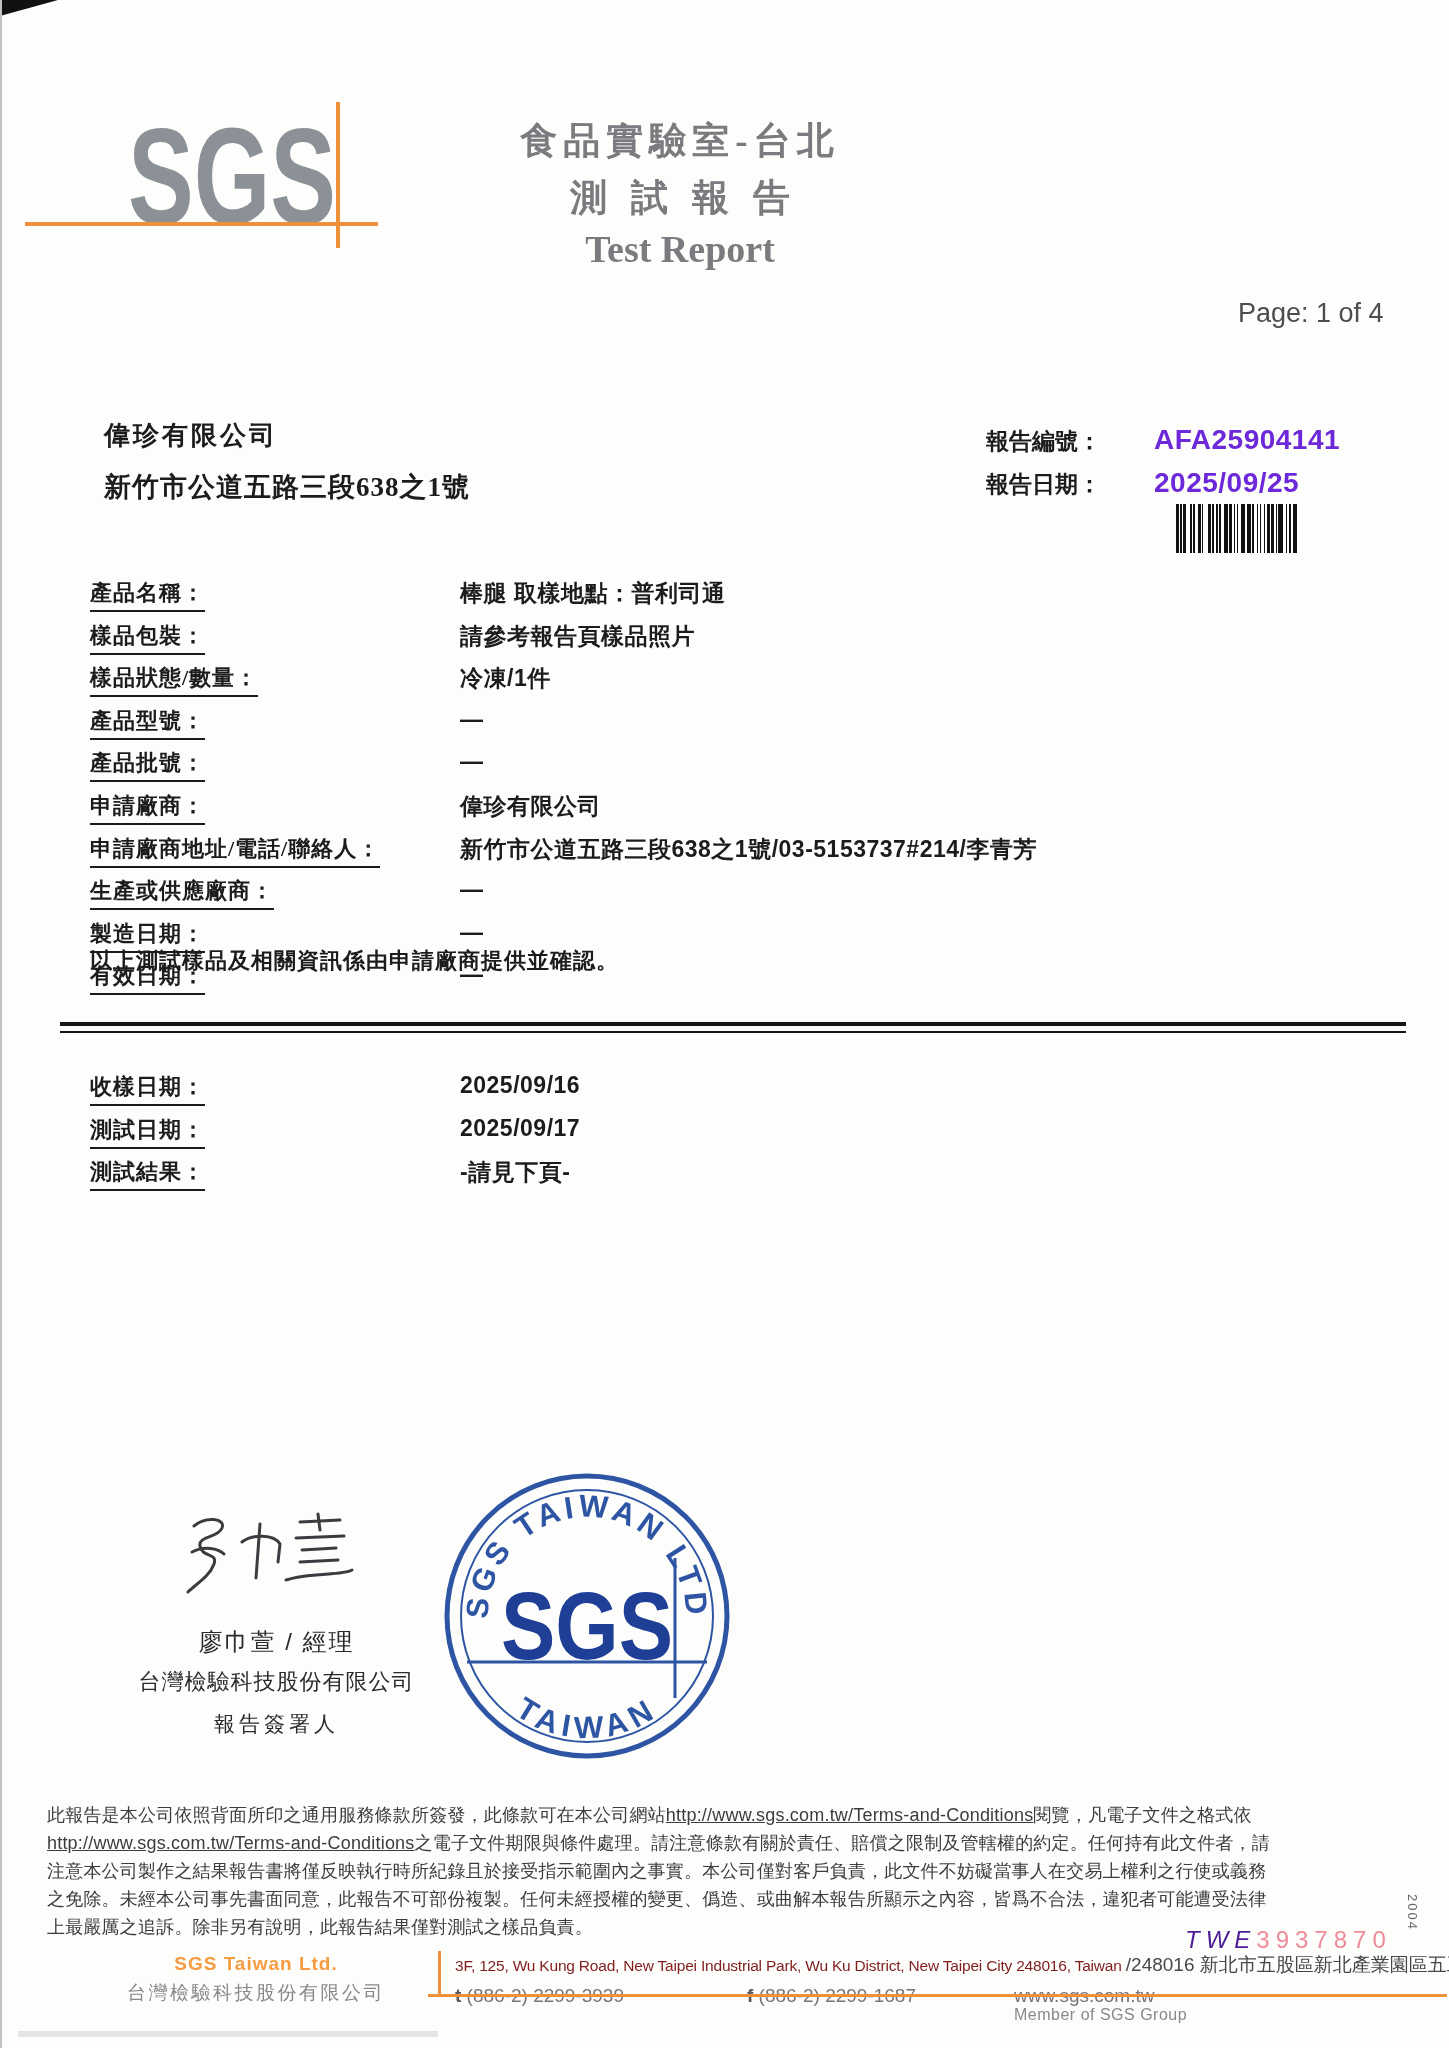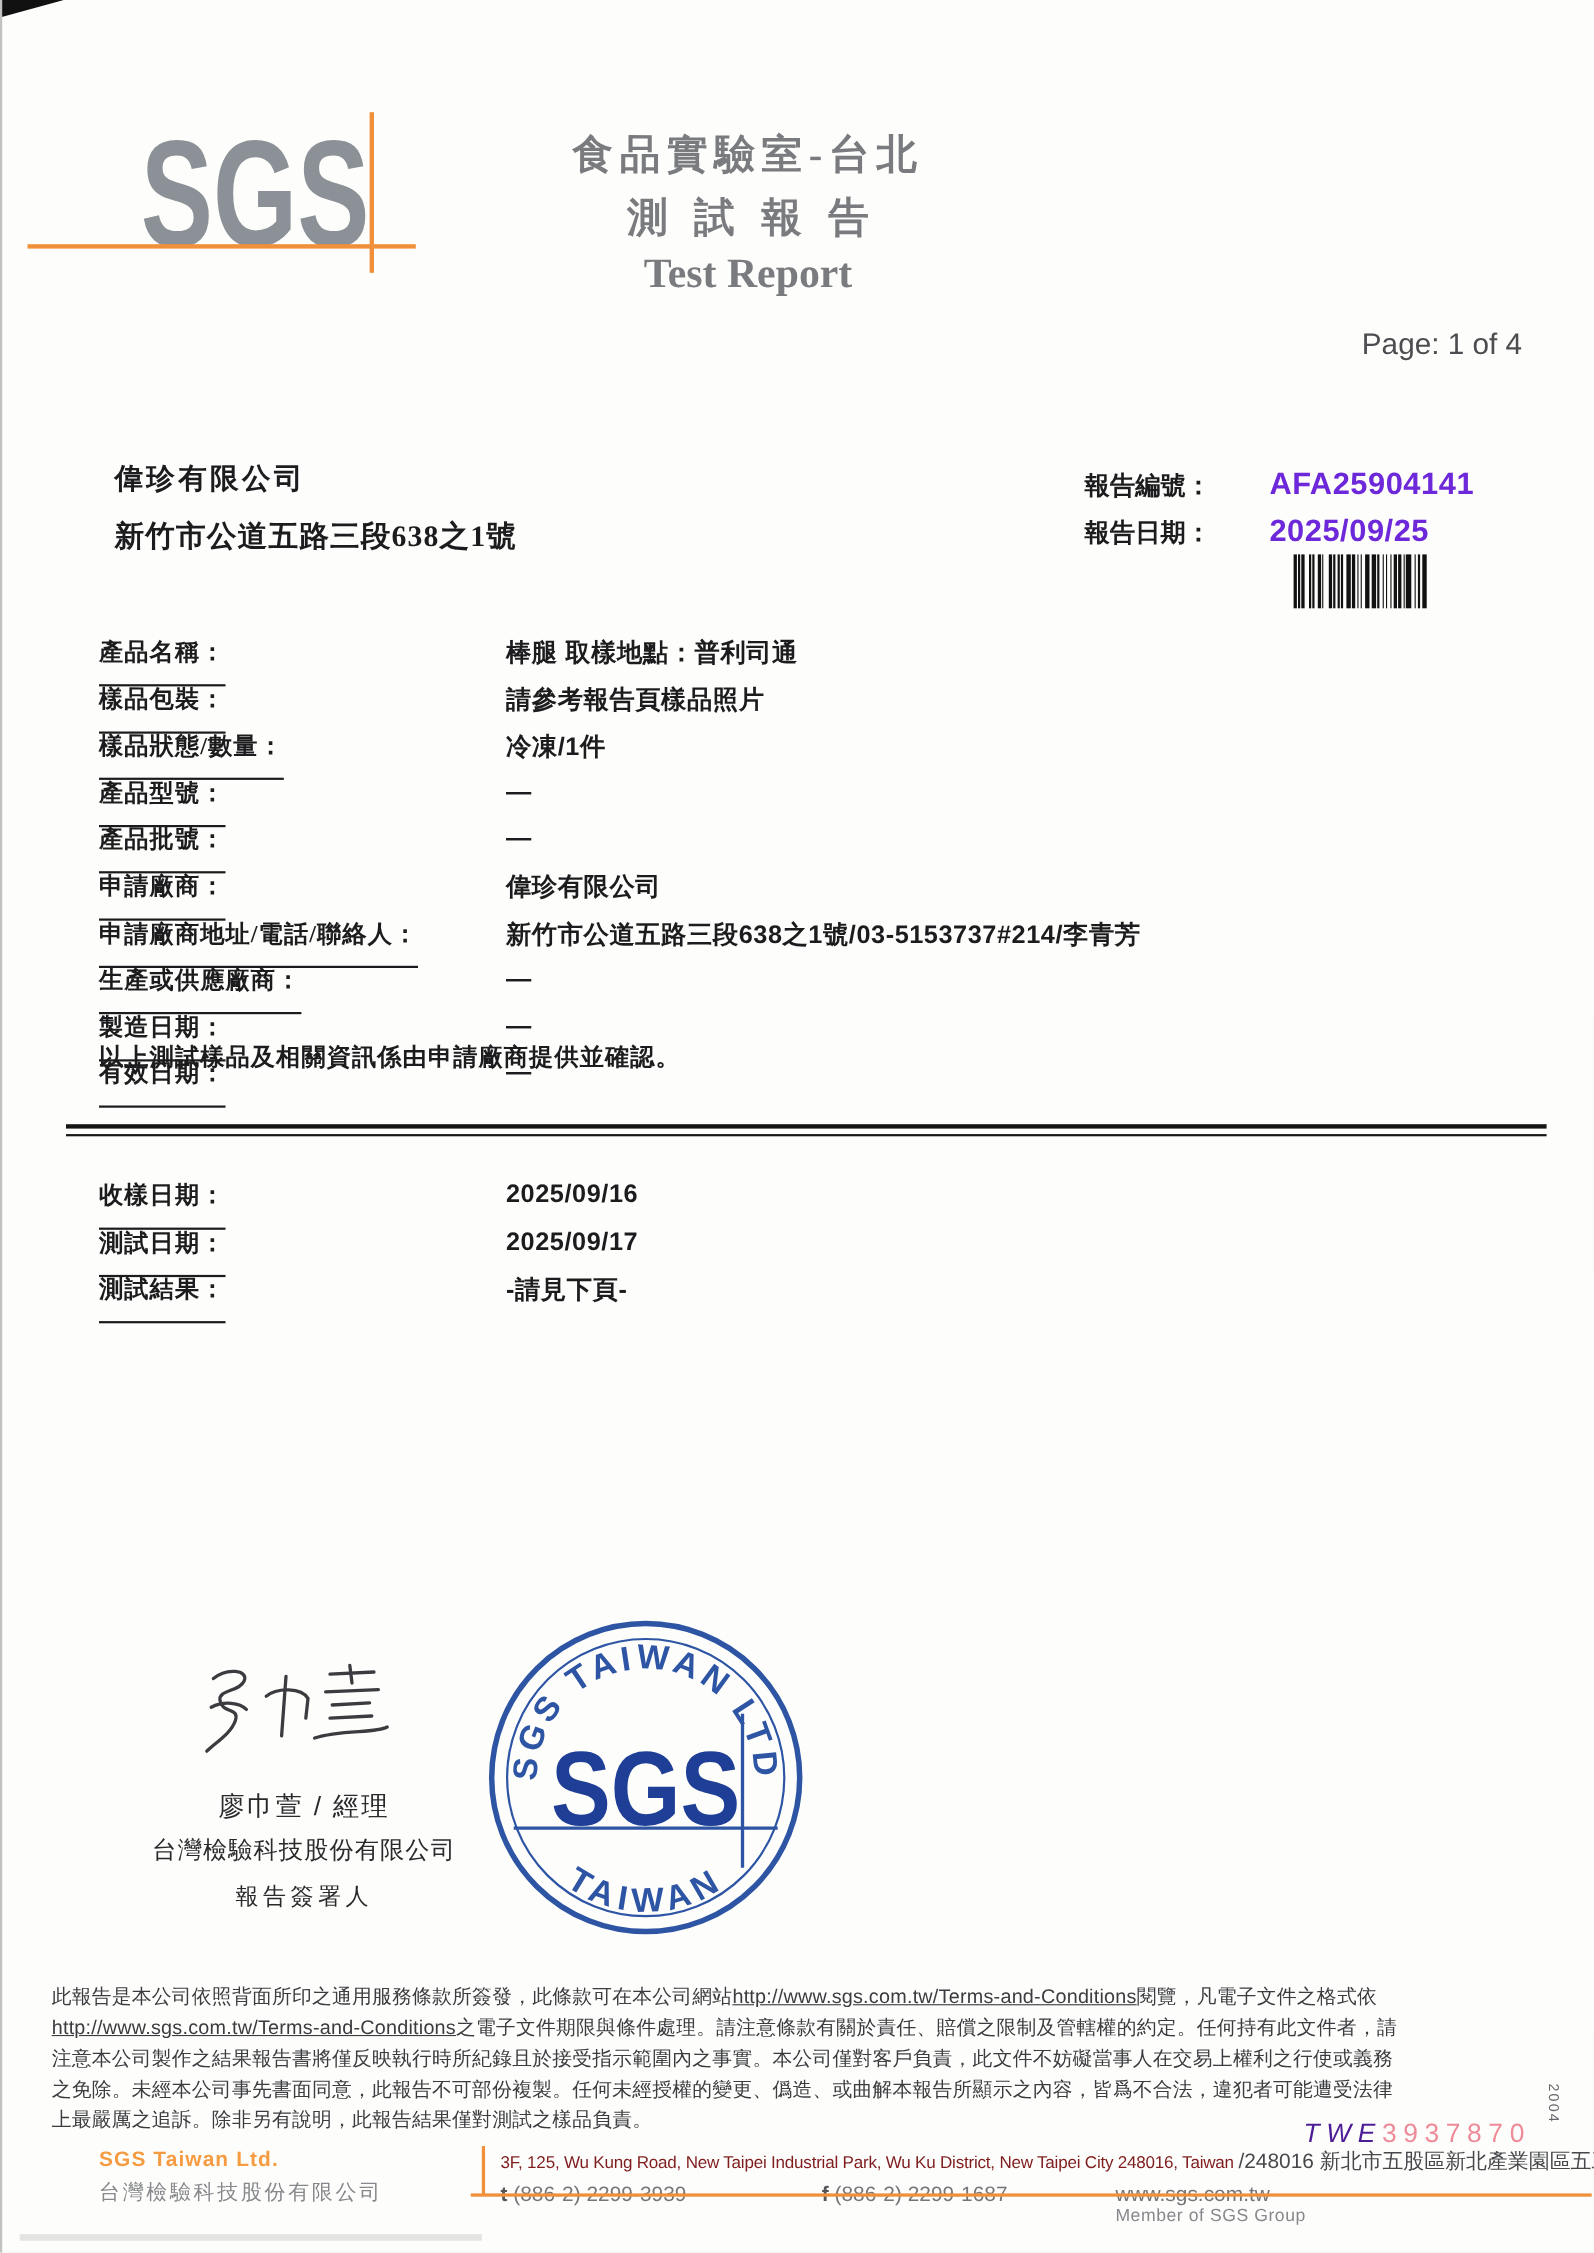--- a/index.html
+++ b/index.html
@@ -42,21 +42,21 @@
   .meta-value{font-size:28px;font-weight:600;letter-spacing:.5px;color:#6d28d9;}
 
   .barcode{position:absolute;left:1176px;top:504px;width:204px;height:49px;display:flex;align-items:stretch;}
   .barcode .b{height:100%;}
 
   
   .fields{position:absolute;left:90px;top:578px;width:1310px;}
   .field-row{display:flex;align-items:flex-start;height:42.6px;}
   .label-cell{width:370px;flex:0 0 370px;}
   .field-label{display:inline-block;font-size:22px;font-weight:700;letter-spacing:1px;
-    font-family:"Liberation Serif", serif;border-bottom:2px solid #1b1b1d;padding-bottom:14px;}
+    font-family:"Liberation Serif", serif;border-bottom:2px solid #1b1b1d;padding-bottom:2px;}
   .field-value{font-size:23px;font-weight:600;letter-spacing:.5px;}
 
   .confirm-note{position:absolute;left:90px;top:946px;font-size:22px;font-weight:700;
     letter-spacing:1px;font-family:"Liberation Serif", serif;}
   .double-rule{position:absolute;left:60px;top:1022px;width:1346px;height:5px;
     border-top:4px solid #161616;border-bottom:2px solid #161616;}
 
   .result-fields{position:absolute;left:90px;top:1072px;width:1310px;}
 
   
@@ -74,21 +74,21 @@
     color:#3b3c3f;letter-spacing:.2px;}
   .legal .u{text-decoration:underline;}
 
   .doc-number{position:absolute;left:1185px;top:1926px;font-size:24px;letter-spacing:6px;white-space:nowrap;}
   .doc-number .pre{color:#4c1d95;font-style:italic;}
   .doc-number .dig{color:#ee8b98;}
   .side-mark{position:absolute;left:1420px;top:1894px;font-size:13px;color:#68686c;
     transform:rotate(90deg);transform-origin:left top;letter-spacing:2px;}
 
   
-  .footer-left{position:absolute;left:90px;top:1953px;width:332px;text-align:left;}
+  .footer-left{position:absolute;left:90px;top:1953px;width:332px;text-align:center;}
   .f-en{color:#f59c42;font-weight:700;font-size:19px;letter-spacing:1px;}
   .f-zh{color:#86888b;font-size:19px;letter-spacing:2.5px;margin-top:5px;}
   .footer-divider{position:absolute;left:438px;top:1951px;width:3px;height:44px;background:#f0903a;}
   .footer-right{position:absolute;left:455px;top:1952px;width:980px;white-space:nowrap;}
   .f-addr-en{font-size:15.5px;color:#7f1d1d;letter-spacing:-.2px;}
   .f-addr-zh{font-size:19px;color:#47484b;}
   .f-contact{display:flex;margin-top:7px;font-size:19px;color:#737578;}
   .f-contact .t{width:292px;}
   .f-contact .f{width:267px;}
   .f-contact b{color:#55565a;}

